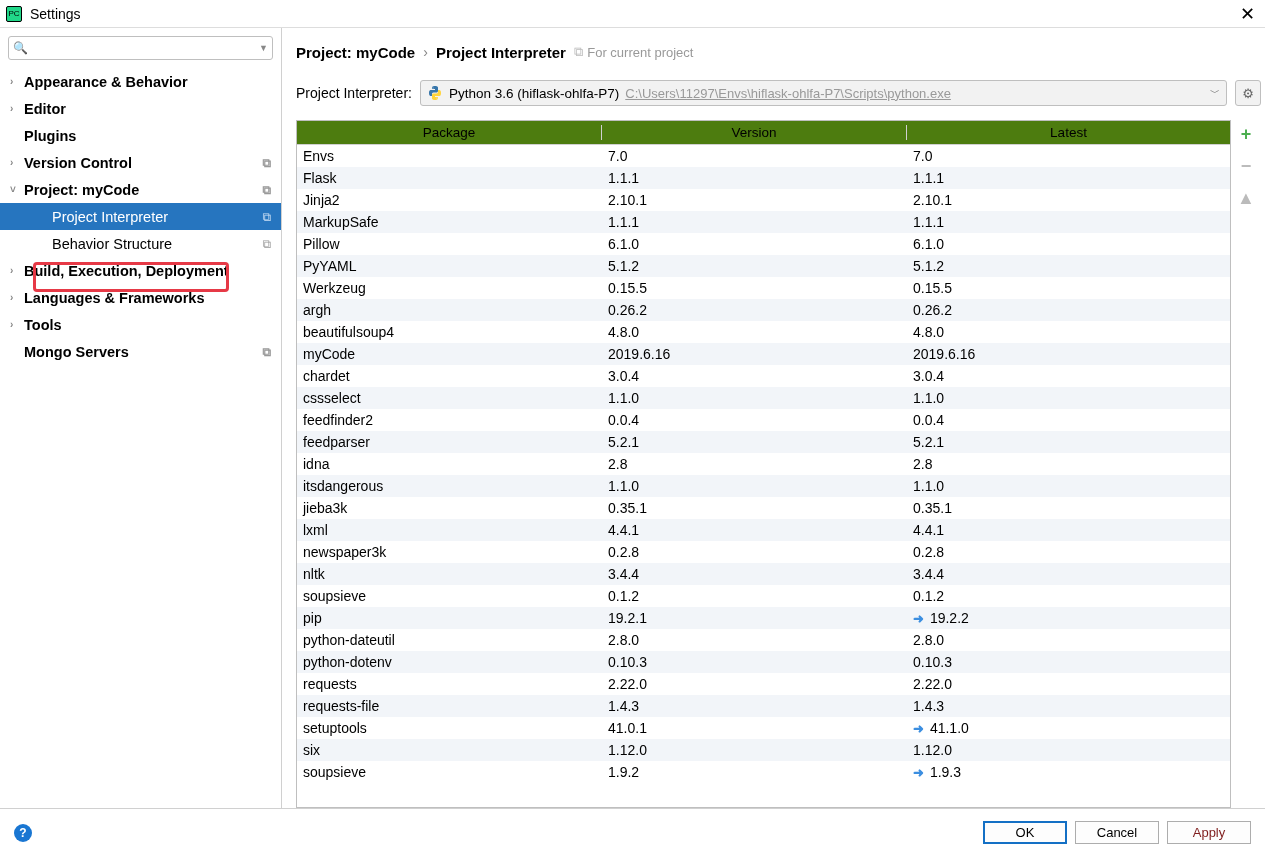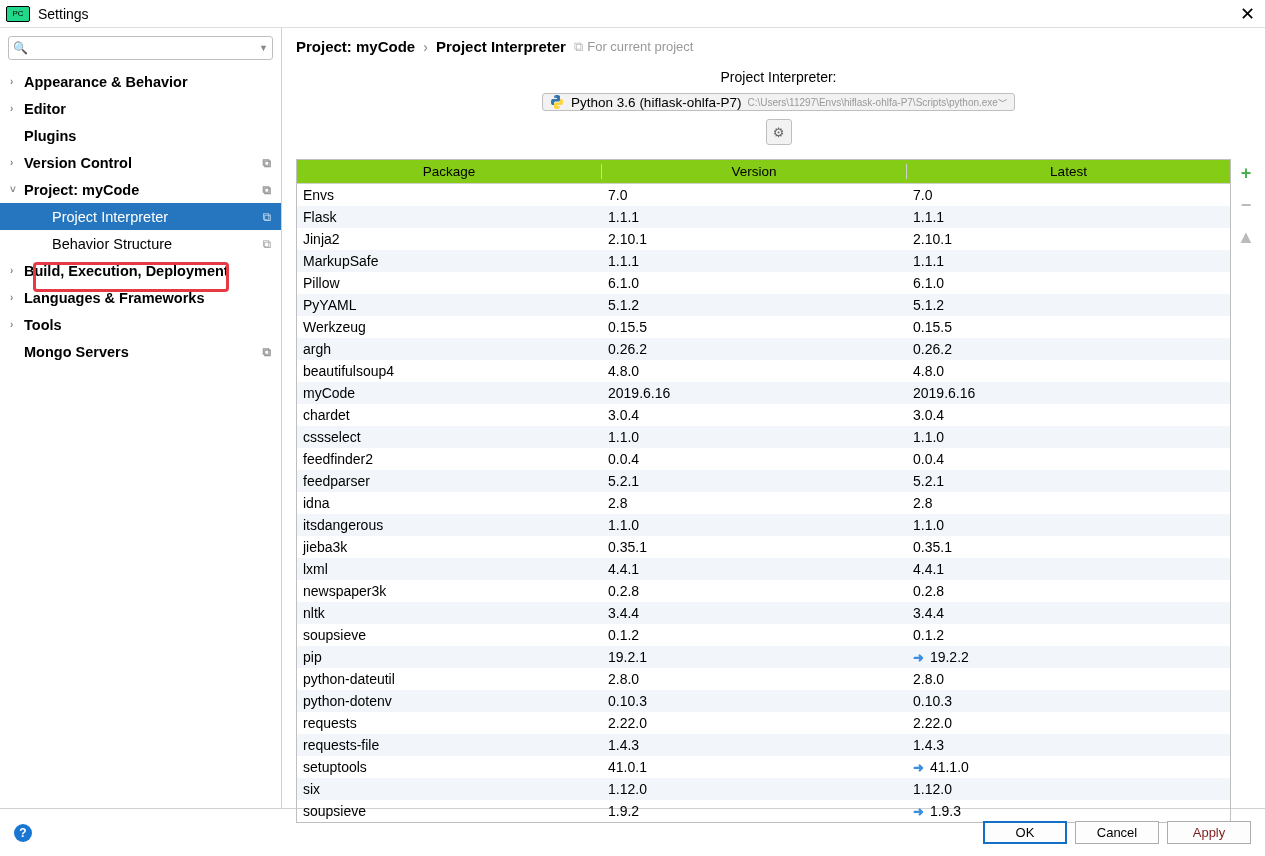--- a/index.html
+++ b/index.html
@@ -1,18 +1,18 @@
 <!DOCTYPE html>
 <html><head>
 <meta charset="utf-8">
 <style>
 * { margin: 0; padding: 0; box-sizing: border-box; font-family: 'Segoe UI', Arial, sans-serif; }
 body { width: 1265px; height: 856px; background: #fff; font-size: 13px; color: #000; overflow: hidden; }
 .titlebar { display: flex; align-items: center; height: 28px; padding: 0 6px; border-bottom: 1px solid #ddd; }
-.titlebar .logo { width: 24px; height: 16px; background: #21d789; border: 1px solid #000; display:flex; align-items:center; justify-content:center; font-size:8px; font-weight:normal; color:#000; border-radius:2px; }
+.titlebar .logo { width: 16px; height: 16px; background: #21d789; border: 1px solid #000; display:flex; align-items:center; justify-content:center; font-size:8px; font-weight:normal; color:#000; border-radius:2px; }
 .titlebar .title { margin-left: 8px; font-size: 14px; }
 .titlebar .close { margin-left: auto; font-size: 18px; cursor: pointer; padding: 0 4px; }
 .content { display: flex; height: 780px; }
 .sidebar { width: 282px; border-right: 1px solid #d0d0d0; display: flex; flex-direction: column; }
 .search-box { margin: 8px; border: 1px solid #bfbfbf; border-radius: 3px; display: flex; align-items: center; height: 24px; padding: 0 4px; }
 .search-box .mag { color: #888; font-size: 12px; }
 .search-box input { border: none; outline: none; flex: 1; font-size: 13px; padding-left: 2px; }
 .search-box .dd { color: #888; font-size: 9px; }
 .tree { flex:1; overflow-y:auto; }
 .tree-item { display: flex; align-items: center; height: 27px; padding-left: 10px; cursor: pointer; font-size: 14.5px; }
@@ -22,32 +22,32 @@
 .tree-item .copy-icon { color: #999; font-size: 12px; margin-right: 10px; }
 .tree-child { padding-left: 38px; }
 .tree-item.selected { background: #2675bf; color: #fff; }
 .tree-item.selected .copy-icon { color: #cce0f5; }
 .highlight-box { position: absolute; border: 3px solid #e63946; border-radius: 4px; pointer-events: none; }
 .main { flex: 1; display: flex; flex-direction: column; padding: 10px 0 0 14px; }
 .breadcrumb { display: flex; align-items: center; gap: 8px; font-size: 15px; height: 28px; }
 .breadcrumb .bc-sep { color: #888; font-size:14px; }
 .breadcrumb .bc-item { font-weight: 600; }
 .breadcrumb .bc-note { color: #999; font-size: 13px; display:flex; align-items:center; gap:4px; }
-.interp-row { display: flex; align-items: center; margin: 14px 0 14px 0; gap: 8px; padding-right: 4px; flex-direction: column; }
+.interp-row { display: flex; align-items: center; margin: 14px 0 14px 0; gap: 8px; padding-right: 4px; }
 .interp-label { font-size: 14px; }
 .interp-select { flex: 1; border: 1px solid #bfbfbf; border-radius: 3px; height: 26px; display: flex; align-items: center; padding: 0 6px; background: #f2f2f2; cursor: pointer; }
 .py-icon { width:16px; height:16px; position:relative; margin-right:6px; }
 .py-icon svg { width:16px; height:16px; }
 .interp-select .sel-text { font-size: 13.5px; }
-.interp-select .sel-path { color: #999; margin-left: 6px; font-size: 10px; }
+.interp-select .sel-path { color: #999; margin-left: 6px; font-size: 13px; text-decoration: underline; }
 .interp-select .dd2 { margin-left: auto; color: #666; font-size: 10px; }
 .gear-btn { width: 26px; height: 26px; border: 1px solid #bfbfbf; border-radius: 3px; display:flex; align-items:center; justify-content:center; color:#666; cursor:pointer; background:#f2f2f2; }
 .table-area { display: flex; flex: 1; margin-right: 4px; }
 .pkg-table { flex: 1; border: 1px solid #bfbfbf; display:flex; flex-direction:column; }
-.thead { display: flex; background: #84cc16; border-bottom: 1px solid #d0d0d0; height: 24px; align-items:center; }
+.thead { display: flex; background: #4d7c0f; border-bottom: 1px solid #d0d0d0; height: 24px; align-items:center; }
 .th { text-align: center; font-size: 13.5px; border-right: 1px solid #d0d0d0; }
 .th:last-child { border-right: none; }
 .col-pkg { width: 305px; }
 .col-ver { width: 305px; }
 .col-lat { flex: 1; }
 .tbody { flex:1; overflow-y:auto; }
 .trow { display: flex; height: 22px; align-items: center; font-size: 14px; }
 .trow.odd { background: #f2f5f9; }
 .td { padding-left: 6px; }
 .td.col-lat { display:flex; align-items:center; }

